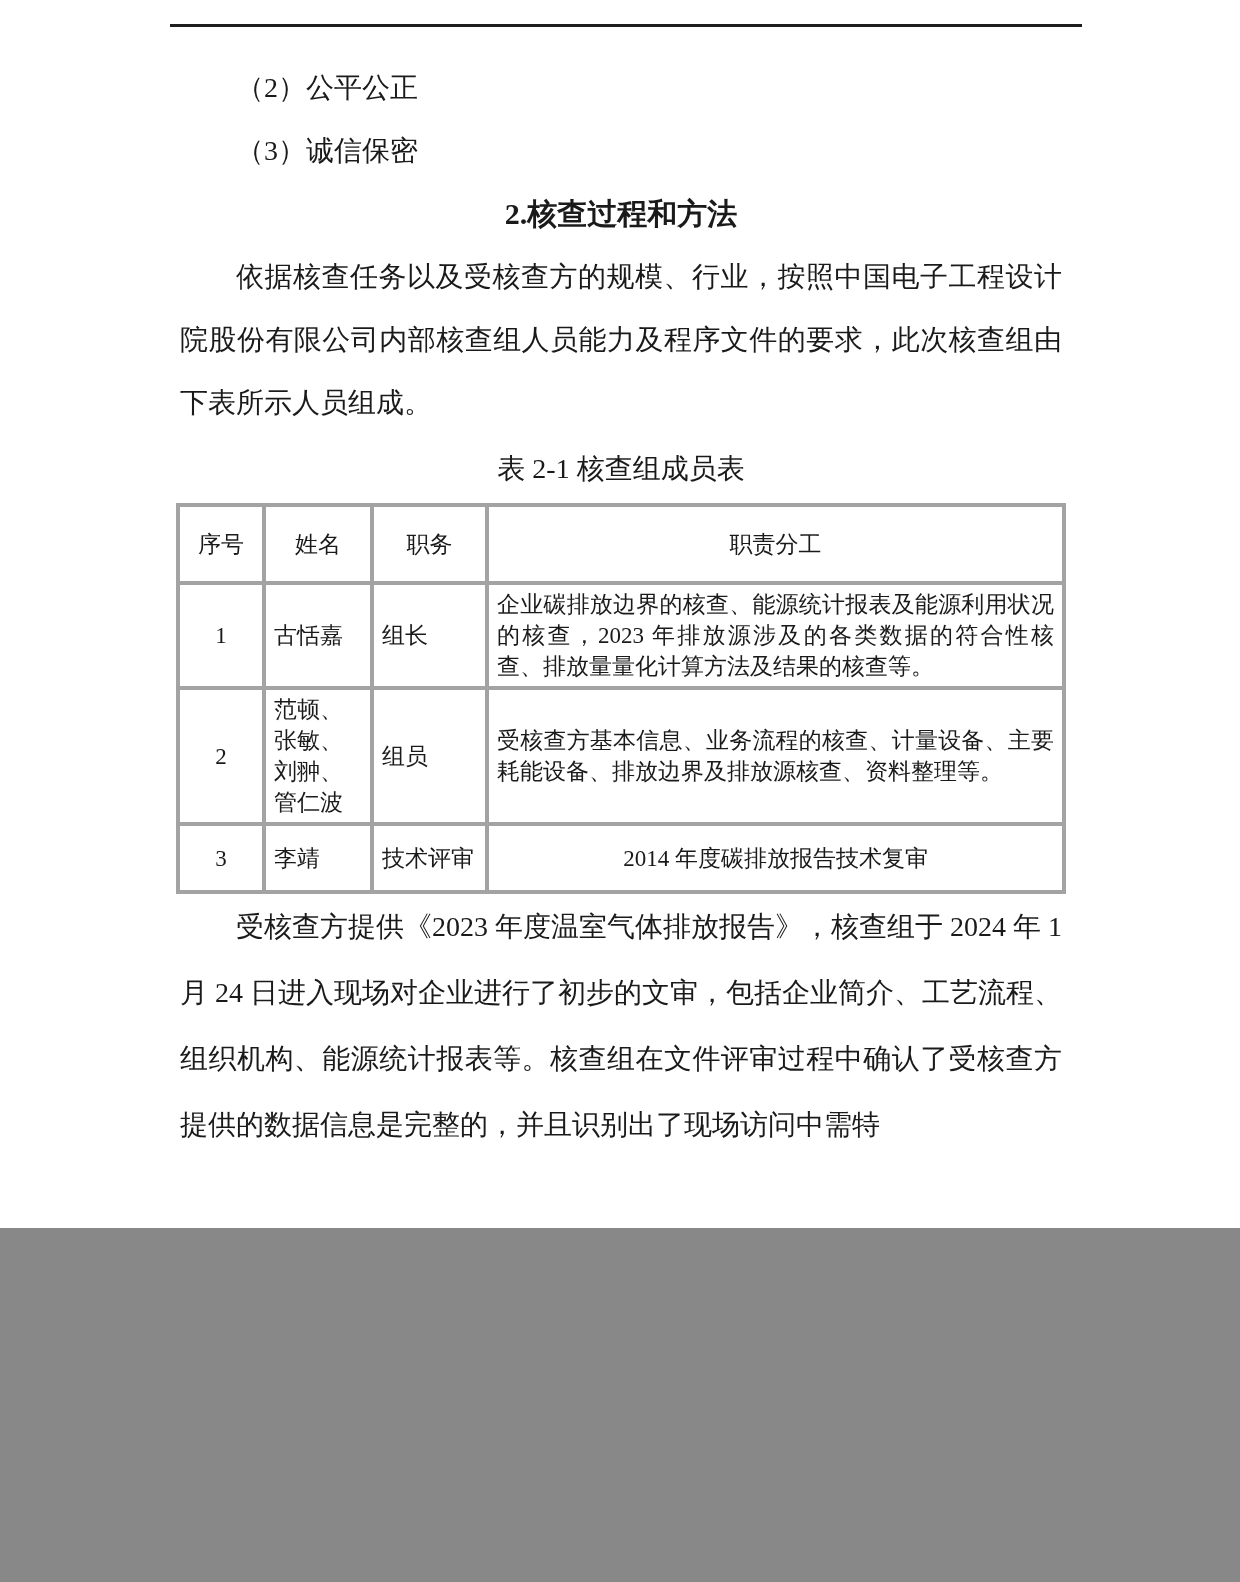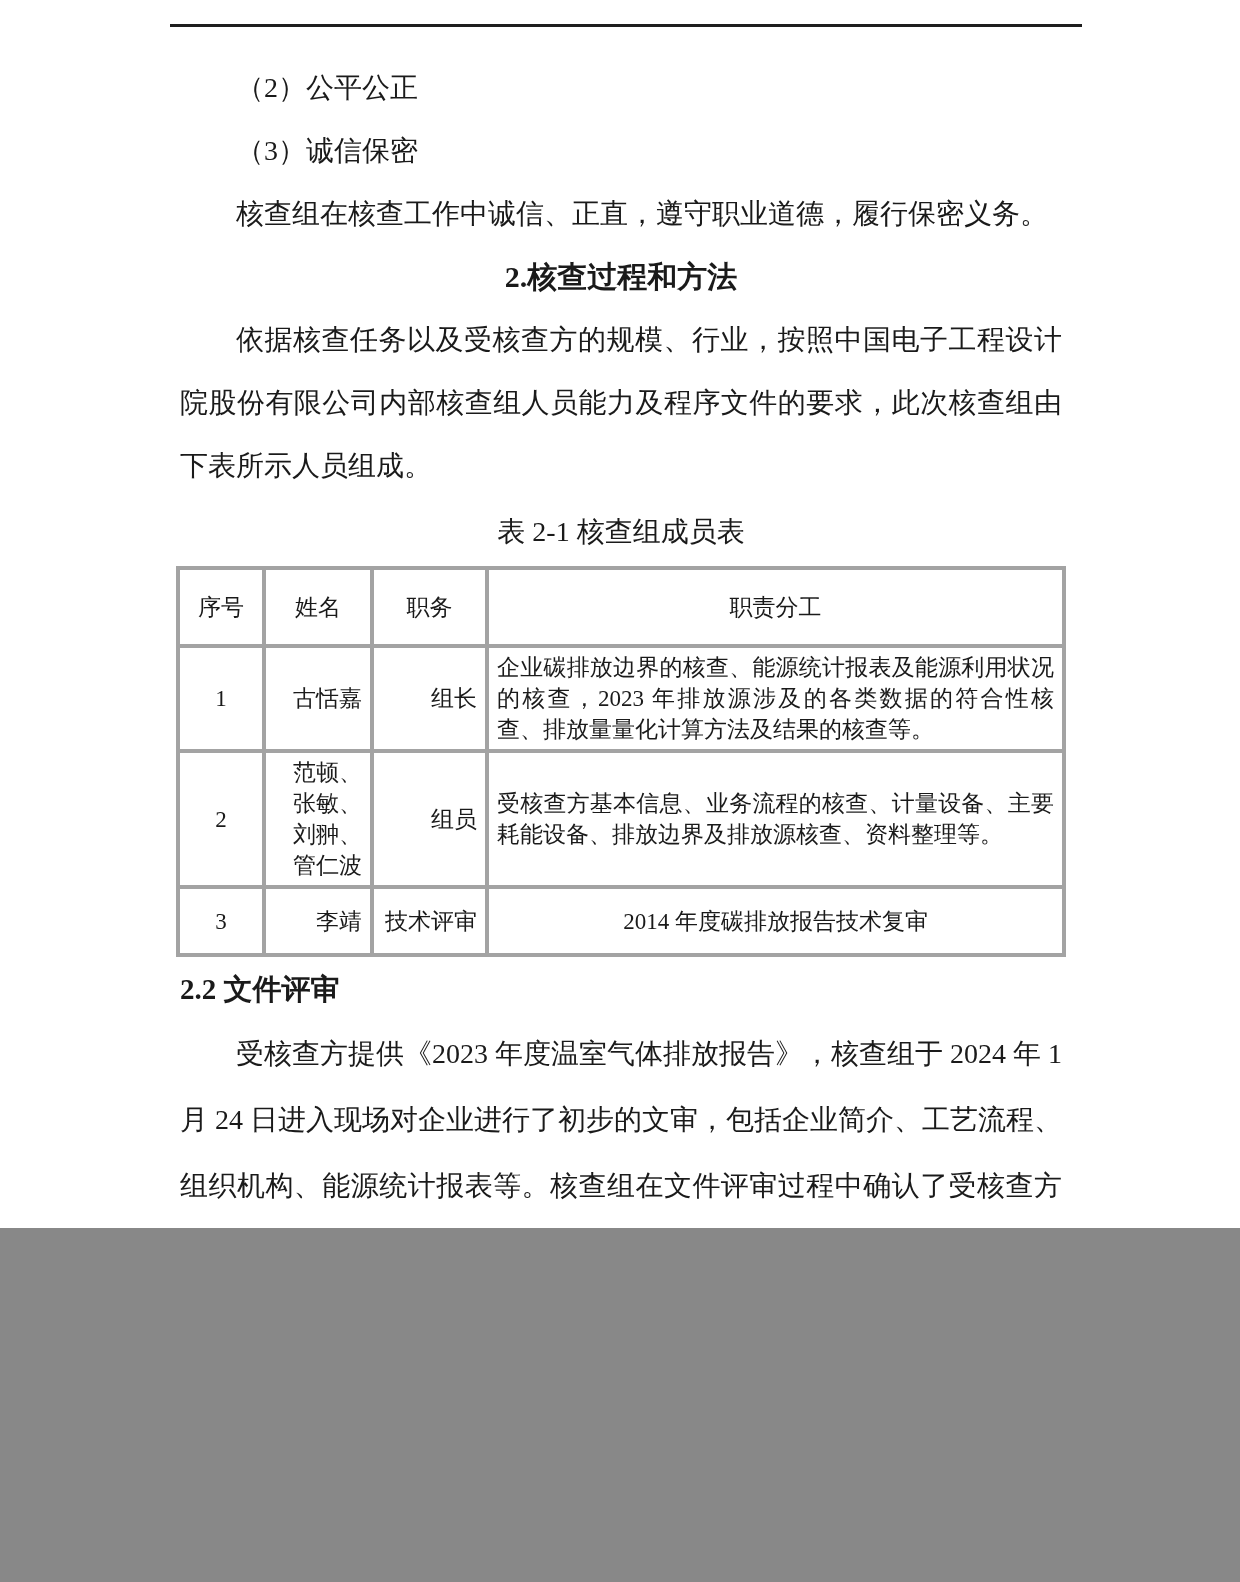--- a/index.html
+++ b/index.html
@@ -60,22 +60,22 @@
     font-weight:normal;
   }
   table.team tr{page-break-inside:avoid;}
   col.c-no{width:86px;}
   col.c-name{width:108px;}
   col.c-role{width:115px;}
   col.c-duty{width:577px;}
   .cell-center{text-align:center;}
   .cell-duty{text-align:justify;}
   th.h-cell{height:66px;text-align:center;}
-  td.name-cell{text-align:right;padding-left:17px;padding-right:17px;}
-  td.role-cell{text-align:right;padding-left:14px;padding-right:14px;}
+  td.name-cell{text-align:left;padding-left:17px;padding-right:17px;}
+  td.role-cell{text-align:left;padding-left:14px;padding-right:14px;}
   tr.r1 td{height:92px;}
   tr.r2 td{height:124px;}
   tr.r3 td{height:56px;}
   .after-table{margin-top:10px;}
   .para-docreview{line-height:66px;}
   .page-number{
     position:absolute;
     left:0;right:0;
     top:1534px;
     text-align:center;
@@ -90,21 +90,20 @@
 
   <div class="header-rule"></div>
 
   <div class="content">
 
     <p class="no-indent" style="text-indent:2em;">（2）公平公正</p>
 
 
     <p>（3）诚信保密</p>
 
-    <p>核查组在核查工作中诚信、正直，遵守职业道德，履行保密义务。</p>
 
     <h1 class="doc-h1">2.核查过程和方法</h1>
 
 
     <p>依据核查任务以及受核查方的规模、行业，按照中国电子工程设计院股份有限公司内部核查组人员能力及程序文件的要求，此次核查组由下表所示人员组成。</p>
 
     <div class="table-caption">表 2-1 核查组成员表</div>
 
     <table class="team">
       <colgroup>
@@ -136,21 +135,20 @@
         </tr>
         <tr class="r3">
           <td class="cell-center">3</td>
           <td class="name-cell">李靖</td>
           <td class="role-cell">技术评审</td>
           <td class="cell-center">2014 年度碳排放报告技术复审</td>
         </tr>
       </tbody>
     </table>
 
-    <h2 class="doc-h2 after-table">2.2 文件评审</h2>
 
     <p class="para-docreview">受核查方提供《2023 年度温室气体排放报告》，核查组于 2024 年 1 月 24 日进入现场对企业进行了初步的文审，包括企业简介、工艺流程、组织机构、能源统计报表等。核查组在文件评审过程中确认了受核查方提供的数据信息是完整的，并且识别出了现场访问中需特</p>
 
   </div>
 
   <div class="page-number">3</div>
 
 </div>
 
 </body></html>

